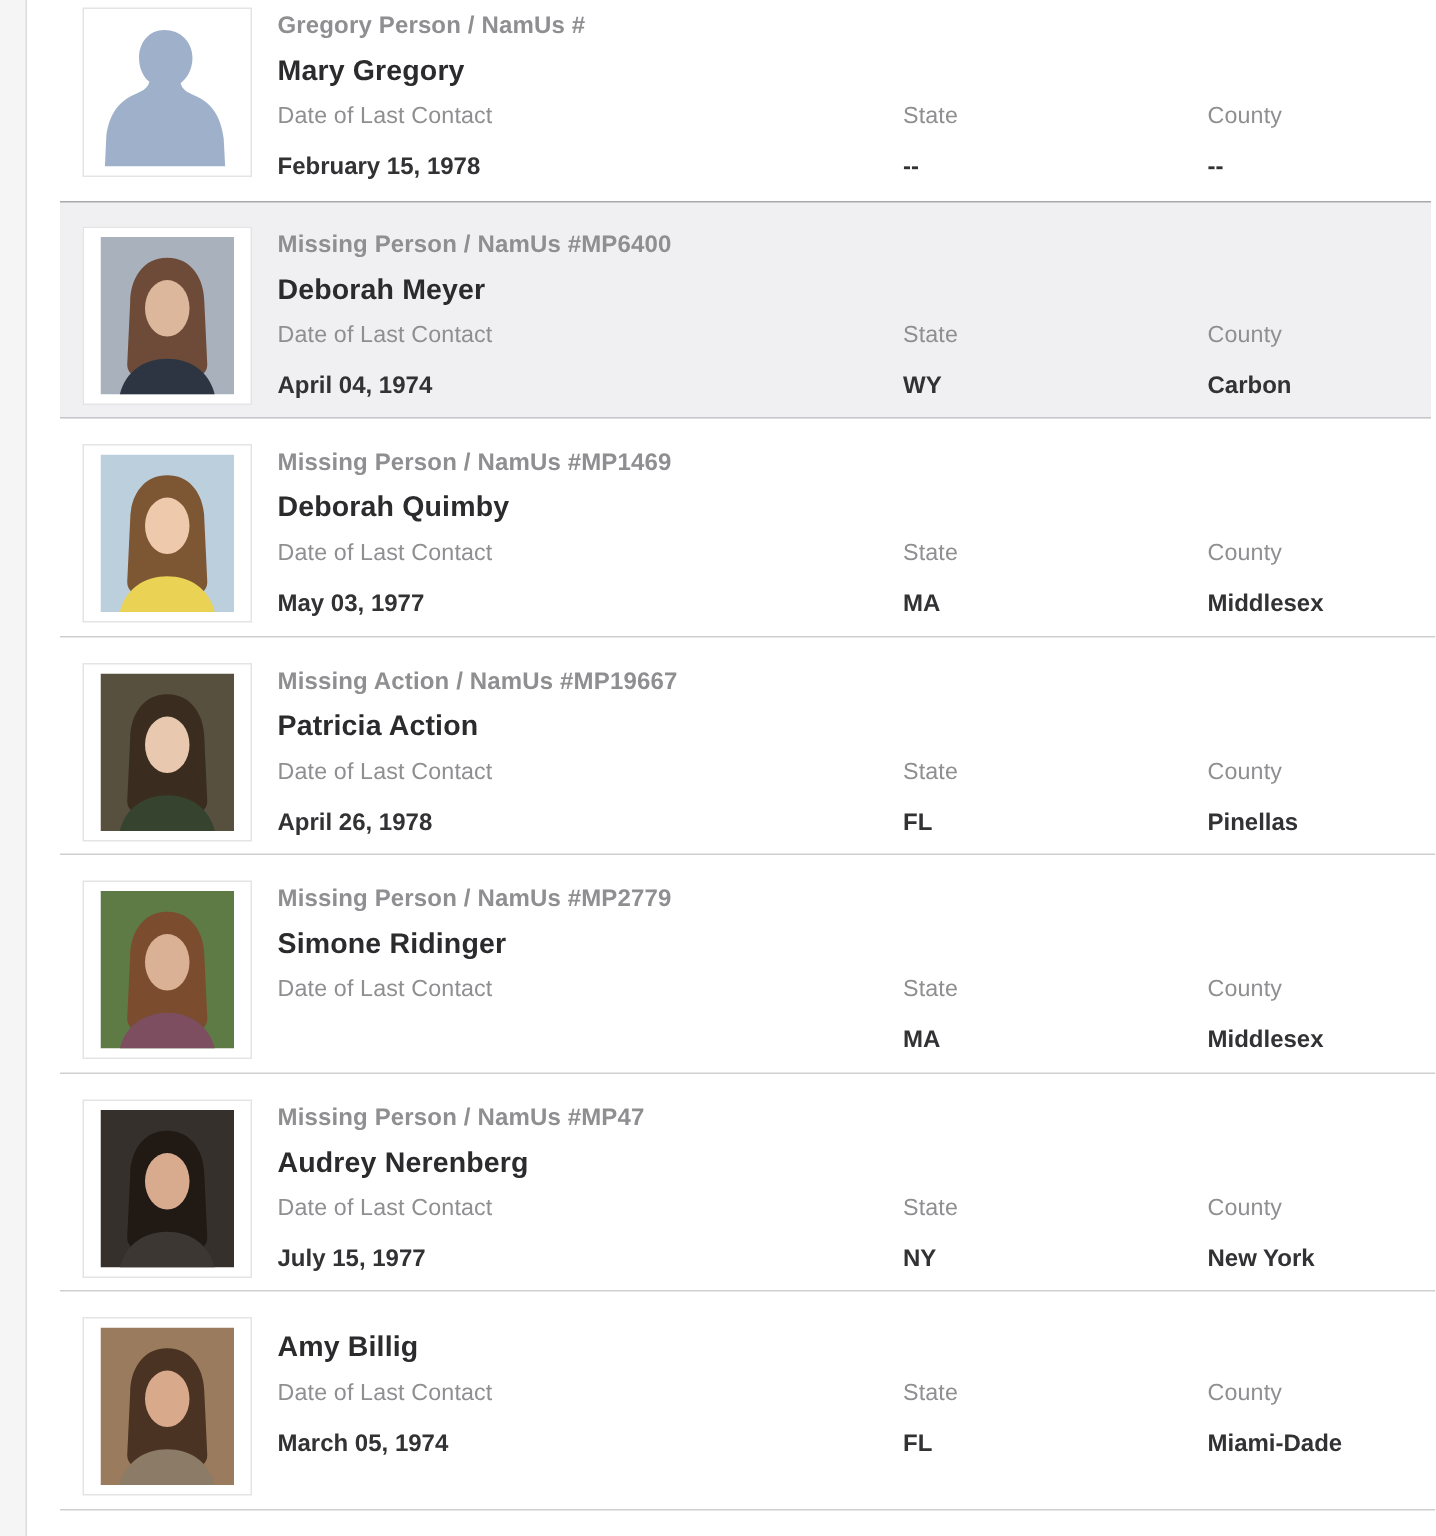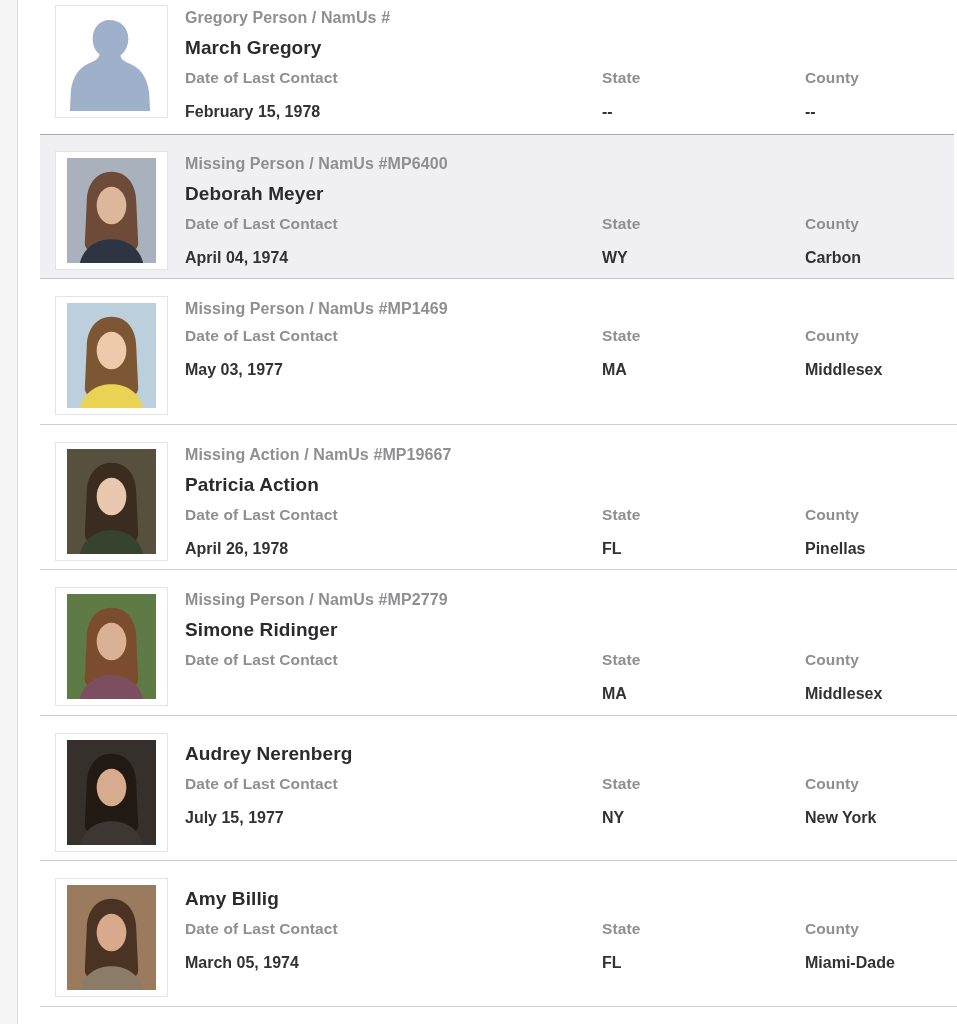--- a/index.html
+++ b/index.html
@@ -51,21 +51,21 @@
     color:var(--label_gray,#8f8f92);letter-spacing:.1px;
   }
   .name{
     margin:9px 0 0 0;font-size:19px;line-height:24px;font-weight:700;
     color:var(--text_dark,#2b2b2d);letter-spacing:.1px;
   }
   .fields{
     margin-top:9px;display:grid;grid-template-columns:417px 203px 1fr;
   }
   .field-label{
-    font-size:15.5px;line-height:18px;font-weight:700;
+    font-size:15.5px;line-height:18px;font-weight:400;
     color:var(--label_gray,#8f8f92);letter-spacing:.1px;
   }
   .field-value{
     margin-top:14px;font-size:16px;line-height:21px;font-weight:700;
     color:var(--value_dark,#323234);
   }
 </style>
 </head>
 <body>
 
@@ -75,21 +75,21 @@
 
   <article class="row">
     <figure class="photo-frame square" style="--silhouette: #9fb1ca; --bg: #ffffff;">
       <svg class="silhouette" viewBox="0 0 100 100" preserveAspectRatio="none">
         <rect x="0" y="0" width="100" height="100" style="fill:var(--bg,#fff)"></rect>
         <path style="fill:var(--silhouette,#9fb1ca)" d="M48 8c-10 0-17 8-17 19 0 7 3 13 7 16-1 4-4 6-9 8C17 56 11 65 9 79l-1 21h81l-1-19c-2-15-8-24-20-29-5-2-8-4-9-8 4-3 8-9 8-17 0-11-8-19-19-19z"></path>
       </svg>
     </figure>
     <div class="details">
       <div class="case-header">Gregory Person / NamUs #</div>
-      <h2 class="name">March Gregory</h2>
+      <h2 class="name">Mary Gregory</h2>
       <div class="fields">
         <div>
           <div class="field-label">Date of Last Contact</div>
           <div class="field-value">February 15, 1978</div>
         </div>
         <div>
           <div class="field-label">State</div>
           <div class="field-value">--</div>
         </div>
         <div>
@@ -133,20 +133,21 @@
     <figure class="photo-frame" style="--bg: #bccfdd; --hair: #7d5633; --skin: #eec9ac; --shirt: #e9d254;">
       <svg class="portrait" viewBox="0 0 90 106" preserveAspectRatio="none">
         <rect x="0" y="0" width="90" height="106" style="fill:var(--bg)"></rect>
         <path style="fill:var(--hair)" d="M45 14C28 14 20 29 20 44l-2 42c0 6 6 10 12 10h30c6 0 12-4 12-10l-2-42c0-15-8-30-25-30z"></path>
         <ellipse cx="45" cy="48" rx="15" ry="19" style="fill:var(--skin)"></ellipse>
         <path style="fill:var(--shirt)" d="M13 106c4-16 17-24 32-24s28 8 32 24z"></path>
       </svg>
     </figure>
     <div class="details">
       <div class="case-header">Missing Person / NamUs #MP1469</div>
+      <h2 class="name">Deborah Quimby</h2>
       <div class="fields">
         <div>
           <div class="field-label">Date of Last Contact</div>
           <div class="field-value">May 03, 1977</div>
         </div>
         <div>
           <div class="field-label">State</div>
           <div class="field-value">MA</div>
         </div>
         <div>
@@ -217,20 +218,21 @@
   <article class="row divided">
     <figure class="photo-frame" style="--bg: #35302c; --hair: #201914; --skin: #d8ab8e; --shirt: #3c3733;">
       <svg class="portrait" viewBox="0 0 90 106" preserveAspectRatio="none">
         <rect x="0" y="0" width="90" height="106" style="fill:var(--bg)"></rect>
         <path style="fill:var(--hair)" d="M45 14C28 14 20 29 20 44l-2 42c0 6 6 10 12 10h30c6 0 12-4 12-10l-2-42c0-15-8-30-25-30z"></path>
         <ellipse cx="45" cy="48" rx="15" ry="19" style="fill:var(--skin)"></ellipse>
         <path style="fill:var(--shirt)" d="M13 106c4-16 17-24 32-24s28 8 32 24z"></path>
       </svg>
     </figure>
     <div class="details">
+      <div class="case-header">Missing Person / NamUs #MP47</div>
       <h2 class="name">Audrey Nerenberg</h2>
       <div class="fields">
         <div>
           <div class="field-label">Date of Last Contact</div>
           <div class="field-value">July 15, 1977</div>
         </div>
         <div>
           <div class="field-label">State</div>
           <div class="field-value">NY</div>
         </div>

